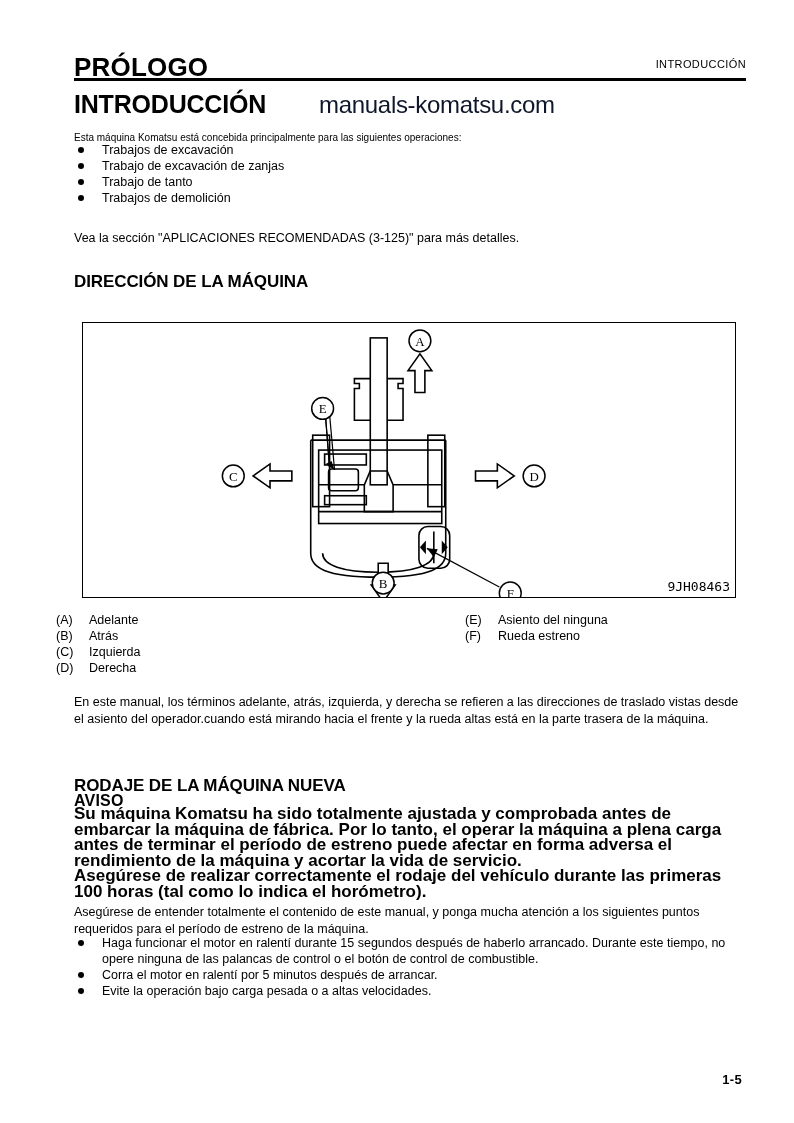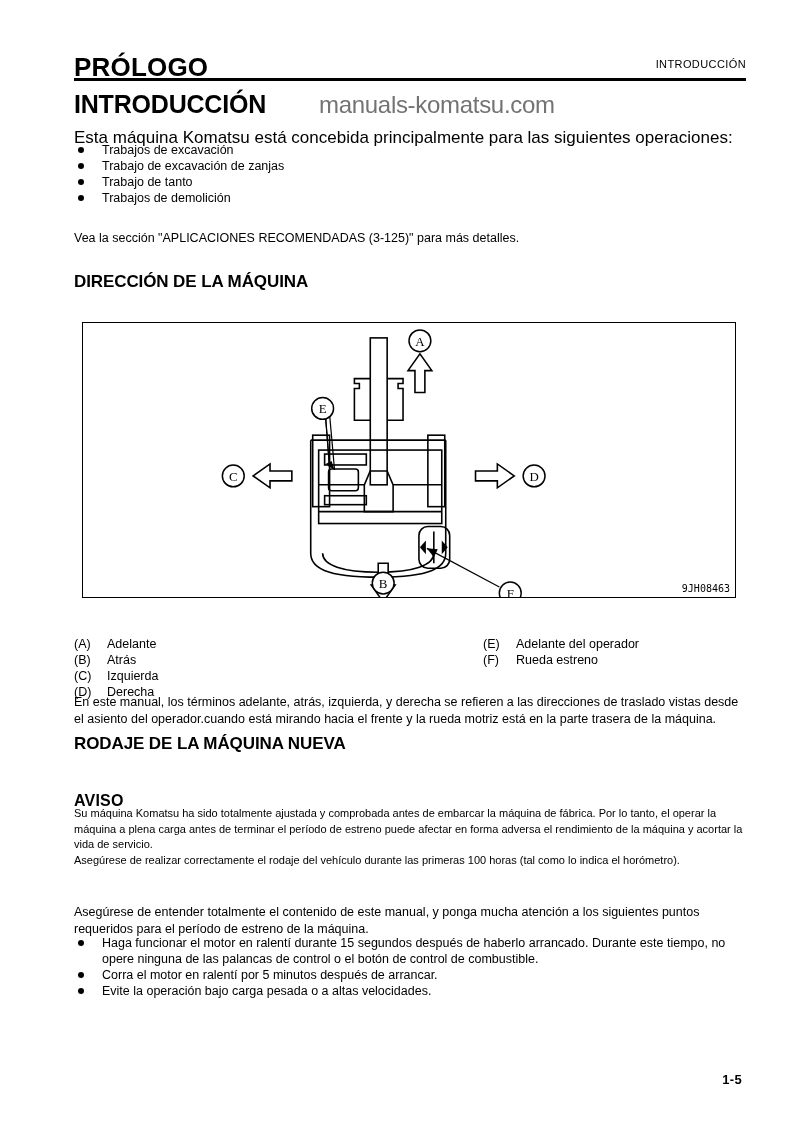--- a/index.html
+++ b/index.html
@@ -74,31 +74,31 @@
     letter-spacing: -0.2px;
     white-space: nowrap;
   }
   .watermark {
     position: absolute;
     left: 245px;
     top: 1px;
     font-size: 24px;
     font-weight: normal;
     letter-spacing: -0.3px;
-    color: #737373;
+    color: #0f172a;
     white-space: nowrap;
   }
 
   
   .intro-lead {
     position: absolute;
     left: 74px;
     top: 130px;
     width: 672px;
-    font-size: 17px;
+    font-size: 10px;
     line-height: 16px;
   }
 
   ul.bullets {
     list-style: none;
     margin: 0;
     padding: 0;
   }
   ul.bullets li {
     position: relative;
@@ -135,58 +135,57 @@
 
   
   .section-heading {
     position: absolute;
     font-size: 17px;
     font-weight: bold;
     letter-spacing: -0.1px;
     white-space: nowrap;
   }
   #heading-direccion { left: 74px; top: 272px; }
-  #heading-rodaje    { left: 74px; top: 734px; }
+  #heading-rodaje    { left: 74px; top: 776px; }
 
   
   .figure-box {
     position: absolute;
     left: 82px;
     top: 322px;
     width: 654px;
     height: 276px;
     border: 1.5px solid #000;
     box-sizing: border-box;
     background: #fff;
   }
   .figure-code {
     position: absolute;
     right: 5px;
     bottom: 3px;
-    font-size: 10px;
+    font-size: 13px;
     font-family: "DejaVu Sans Mono", monospace;
     letter-spacing: 0px;
     white-space: nowrap;
   }
   .figure-svg {
     position: absolute;
     left: 0;
     top: 0;
     width: 100%;
     height: 100%;
   }
 
   
   .legend {
     position: absolute;
-    left: 74px;
+    left: 56px;
     top: 612px;
     width: 672px;
     height: 62px;
-    margin-top: 24px;
   }
   .legend-col {
     position: absolute;
     top: 0;
   }
   .legend-col.left  { left: 0px; }
   .legend-col.right { left: 409px; }
   .legend-item {
     position: relative;
     height: 16px;
@@ -217,23 +216,23 @@
     top: 792px;
     font-size: 16px;
     font-weight: bold;
     letter-spacing: 0.2px;
   }
   .notice-body {
     position: absolute;
     left: 74px;
     top: 806px;
     width: 674px;
-    font-size: 11px;
+    font-size: 17px;
     line-height: 15.5px;
-    font-weight: normal;
+    font-weight: bold;
   }
 
   #para-ensure {
     left: 74px;
     top: 904px;
     width: 674px;
   }
 
   .final-bullets {
     position: absolute;
@@ -391,26 +390,26 @@
   </div>
 
   <div class="legend">
     <div class="legend-col left">
       <div class="legend-item"><span class="legend-key">(A)</span><span>Adelante</span></div>
       <div class="legend-item"><span class="legend-key">(B)</span><span>Atrás</span></div>
       <div class="legend-item"><span class="legend-key">(C)</span><span>Izquierda</span></div>
       <div class="legend-item"><span class="legend-key">(D)</span><span>Derecha</span></div>
     </div>
     <div class="legend-col right">
-      <div class="legend-item"><span class="legend-key">(E)</span><span>Adelante del operador</span></div>
+      <div class="legend-item"><span class="legend-key">(E)</span><span>Asiento del ninguna</span></div>
       <div class="legend-item"><span class="legend-key">(F)</span><span>Rueda estreno</span></div>
     </div>
   </div>
 
-  <div class="para" id="para-terms">En este manual, los términos adelante, atrás, izquierda, y derecha se refieren a las direcciones de traslado vistas desde el asiento del operador.cuando está mirando hacia el frente y la rueda motriz está en la parte trasera de la máquina.</div>
+  <div class="para" id="para-terms">En este manual, los términos adelante, atrás, izquierda, y derecha se refieren a las direcciones de traslado vistas desde el asiento del operador.cuando está mirando hacia el frente y la rueda altas está en la parte trasera de la máquina.</div>
 
   <div class="section-heading" id="heading-rodaje">RODAJE DE LA MÁQUINA NUEVA</div>
 
   <div class="notice-label">AVISO</div>
   <div class="notice-body">
     <div>Su máquina Komatsu ha sido totalmente ajustada y comprobada antes de embarcar la máquina de fábrica. Por lo tanto, el operar la máquina a plena carga antes de terminar el período de estreno puede afectar en forma adversa el rendimiento de la máquina y acortar la vida de servicio.</div>
     <div>Asegúrese de realizar correctamente el rodaje del vehículo durante las primeras 100 horas (tal como lo indica el horómetro).</div>
   </div>
 
   <div class="para" id="para-ensure">Asegúrese de entender totalmente el contenido de este manual, y ponga mucha atención a los siguientes puntos requeridos para el período de estreno de la máquina.</div>

